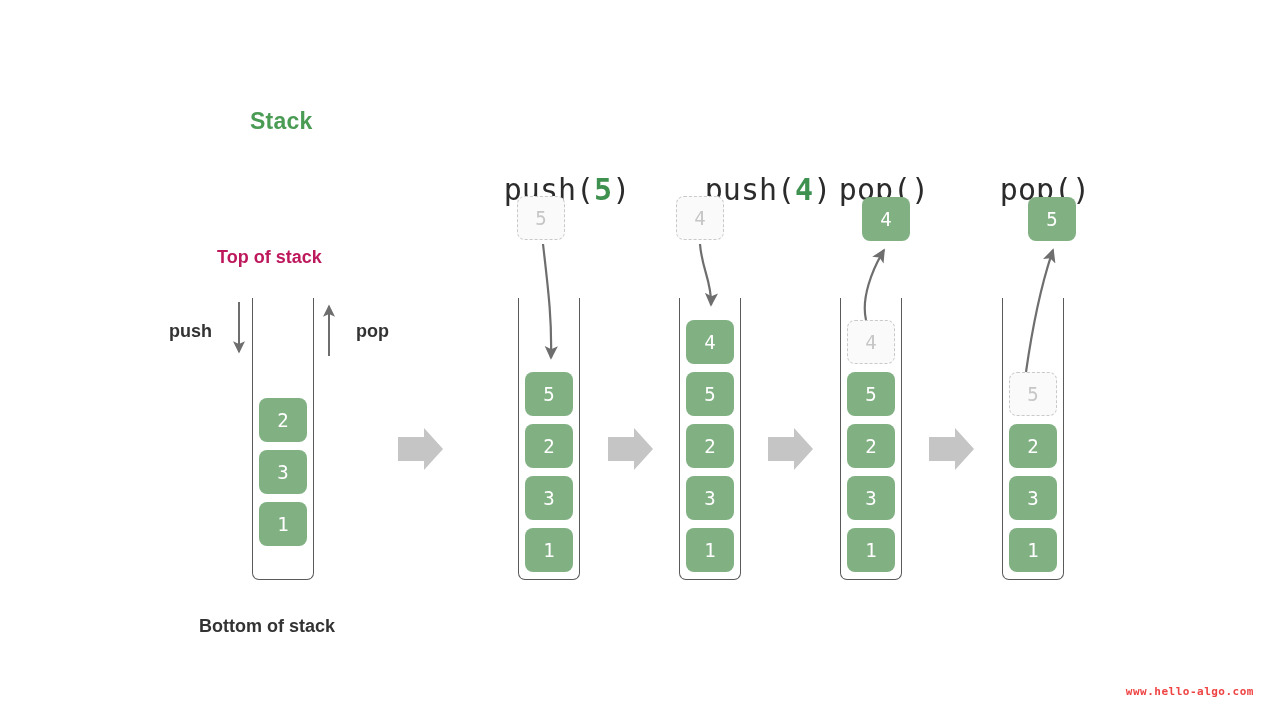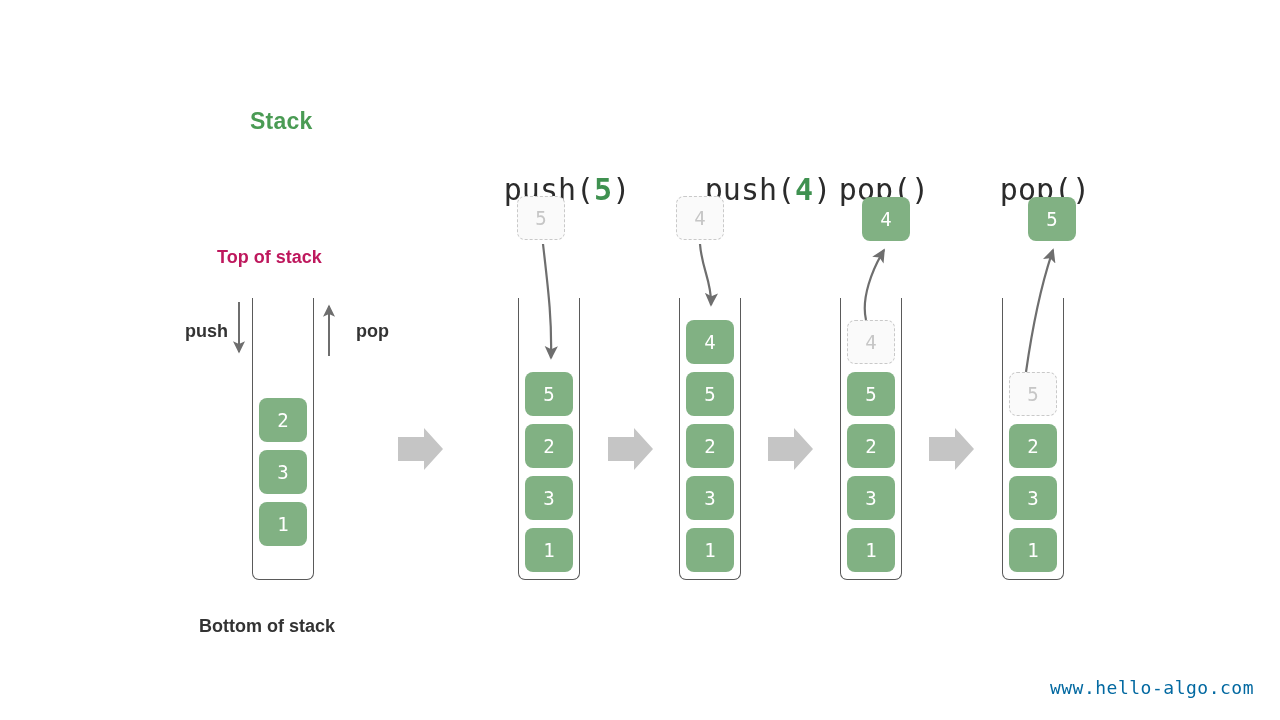--- a/index.html
+++ b/index.html
@@ -52,21 +52,20 @@
     white-space: nowrap;
   }
   .lbl-push {
     position: absolute;
     left: 169px;
     top: 321px;
     font-size: 18px;
     font-weight: bold;
     color: #333333;
     white-space: nowrap;
-    margin-left: 16px;
   }
   .lbl-pop {
     position: absolute;
     left: 356px;
     top: 321px;
     font-size: 18px;
     font-weight: bold;
     color: #333333;
     white-space: nowrap;
   }
@@ -161,24 +160,25 @@
     width: 1280px;
     height: 720px;
     pointer-events: none;
   }
 
   .watermark {
     position: absolute;
     right: 26px;
     bottom: 22px;
     font-family: "DejaVu Sans Mono", "Liberation Mono", monospace;
-    font-size: 18px;
-    color: #0369a1;
+    font-size: 11px;
+    color: #ef4444;
     letter-spacing: 0.5px;
     white-space: nowrap;
+    font-weight: bold;
   }
 </style>
 </head>
 <body>
 
 <div class="canvas">
 
   <div class="title-stack">Stack</div>
 
   <div class="lbl-top">Top of stack</div>

